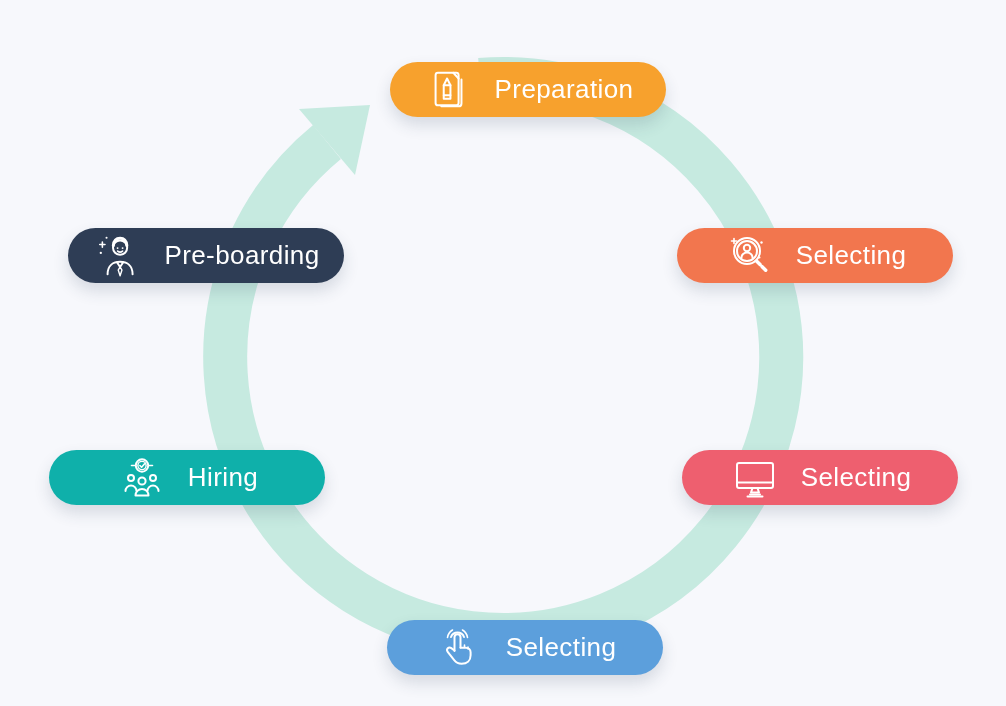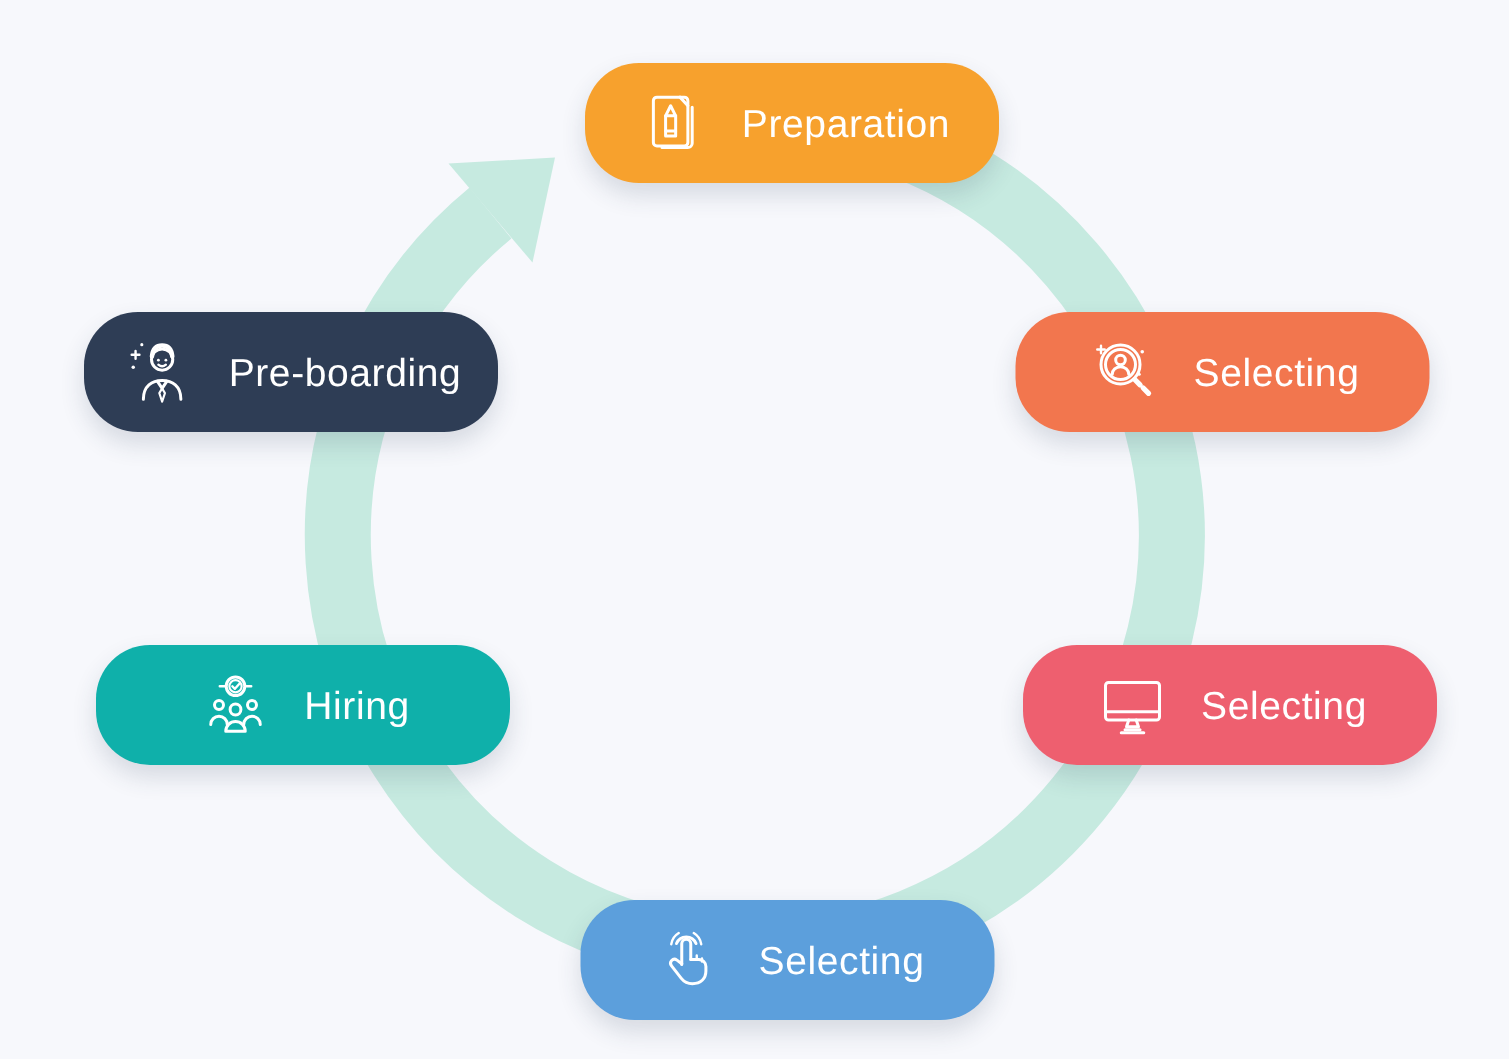--- a/index.html
+++ b/index.html
@@ -5,48 +5,49 @@
   html,body{margin:0;padding:0;}
   body{font-family:"Liberation Sans","DejaVu Sans",sans-serif;}
   .canvas{
     position:relative;
     width:1006px;height:706px;
     overflow:hidden;
   }
   .ring-svg{position:absolute;left:0;top:0;z-index:1;}
   .pill{
     position:absolute;
-    width:276px;height:80px;
+    width:276px;height:55px;
     border-radius:36px;
     display:flex;align-items:center;justify-content:center;
     gap:20px;
     z-index:2;
     box-shadow:0 8px 16px rgba(46,62,86,0.16);
+    margin-top:20px;
   }
   .pill .label{
     color:#fff;
     font-size:26px;
     font-weight:500;
     letter-spacing:0.4px;
     white-space:nowrap;
   }
   .pill .icon{
     width:52px;height:54px;
     display:flex;align-items:center;justify-content:center;
     flex:0 0 auto;
   }
   .icon svg{display:block;}
   .icon svg *{vector-effect:non-scaling-stroke;}
   
   .pos-preparation{left:390px;top:42px;}
   .pos-sourcing{left:677px;top:208px;}
   .pos-screening{left:682px;top:430px;}
   .pos-selecting{left:387px;top:600px;}
-  .pos-hiring{left:64px;top:430px;}
-  .pos-preboarding{left:56px;top:208px;}
+  .pos-hiring{left:49px;top:430px;}
+  .pos-preboarding{left:68px;top:208px;}
 </style>
 </head>
 <body>
 
 <div class="canvas" style="background-color: rgb(247, 248, 252);">
 
   <svg class="ring-svg" width="1006" height="706" viewBox="0 0 1006 706">
     <path d="M 480 80 A 278 278 0 1 1 327 142" fill="none" stroke-width="44" stroke-linecap="butt" stroke="#C6EAE0"></path>
     <polygon points="370,105 355,175 299,109" fill="#C6EAE0"></polygon>
   </svg>

